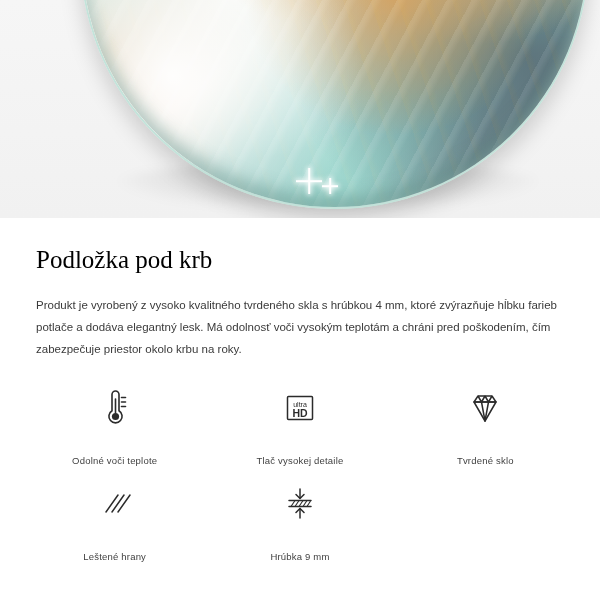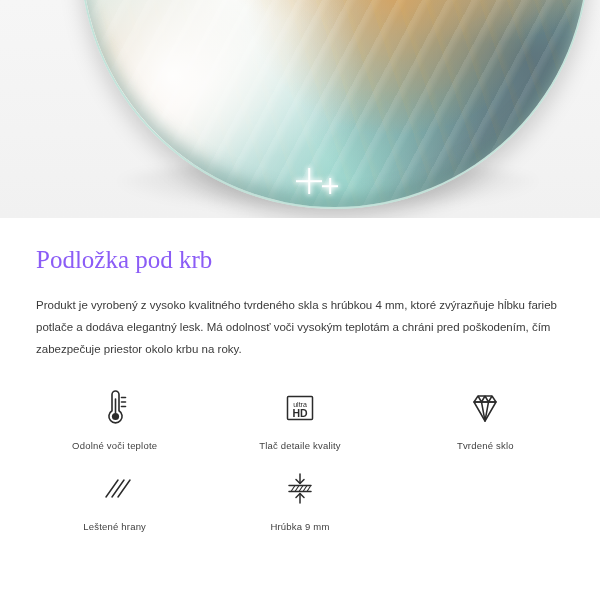--- a/index.html
+++ b/index.html
@@ -127,21 +127,21 @@
   .sparkle-2::after { height: 16px; }
 
   
   .content {
     padding: 26px 36px 0 36px;
   }
   .headline {
     font-family: "Liberation Serif", serif;
     font-size: 25px;
     line-height: 32px;
-    color: #8b5cf6;
+    color: #000000;
     font-weight: 400;
     margin: 0;
   }
   .headline .line2 {
     display: block;
   }
   .paragraph {
     margin: 18px 4px 0 0;
     font-size: 11.5px;
     line-height: 22px;
@@ -163,21 +163,21 @@
     align-items: center;
     justify-content: flex-start;
   }
   .feature-icon {
     height: 44px;
     display: flex;
     align-items: center;
     justify-content: center;
   }
   .feature-label {
-    margin-top: 10px;
+    margin-top: 25px;
     font-size: 9.5px;
     color: #3f3f3f;
     text-align: center;
     letter-spacing: 0.2px;
   }
   svg { display: block; }
 </style>
 </head>
 <body>
 
@@ -220,21 +220,21 @@
     </div>
 
     <div class="feature">
       <div class="feature-icon">
         <svg width="40" height="40" viewBox="0 0 40 40">
           <rect x="7.5" y="8.5" width="25" height="23" rx="1" fill="none" stroke="#2b2b2b" stroke-width="1.5"></rect>
           <text x="20" y="18.5" text-anchor="middle" font-family="Liberation Sans, sans-serif" font-size="7" fill="#2b2b2b">ultra</text>
           <text x="20" y="28.5" text-anchor="middle" font-family="Liberation Sans, sans-serif" font-size="10.5" font-weight="bold" fill="#2b2b2b">HD</text>
         </svg>
       </div>
-      <div class="feature-label">Tlač detaile kvality</div>
+      <div class="feature-label">Tlač vysokej detaile</div>
     </div>
 
 
     <div class="feature">
       <div class="feature-icon">
         <svg width="44" height="40" viewBox="0 0 44 40">
           <g fill="none" stroke="#2b2b2b" stroke-width="1.5" stroke-linejoin="round">
             <path d="M11 14 L22 33 L33 14 Z"></path>
             <path d="M11 14 L15 8 L29 8 L33 14 Z"></path>
             <path d="M15 8 L18.5 14 L22 8"></path>

